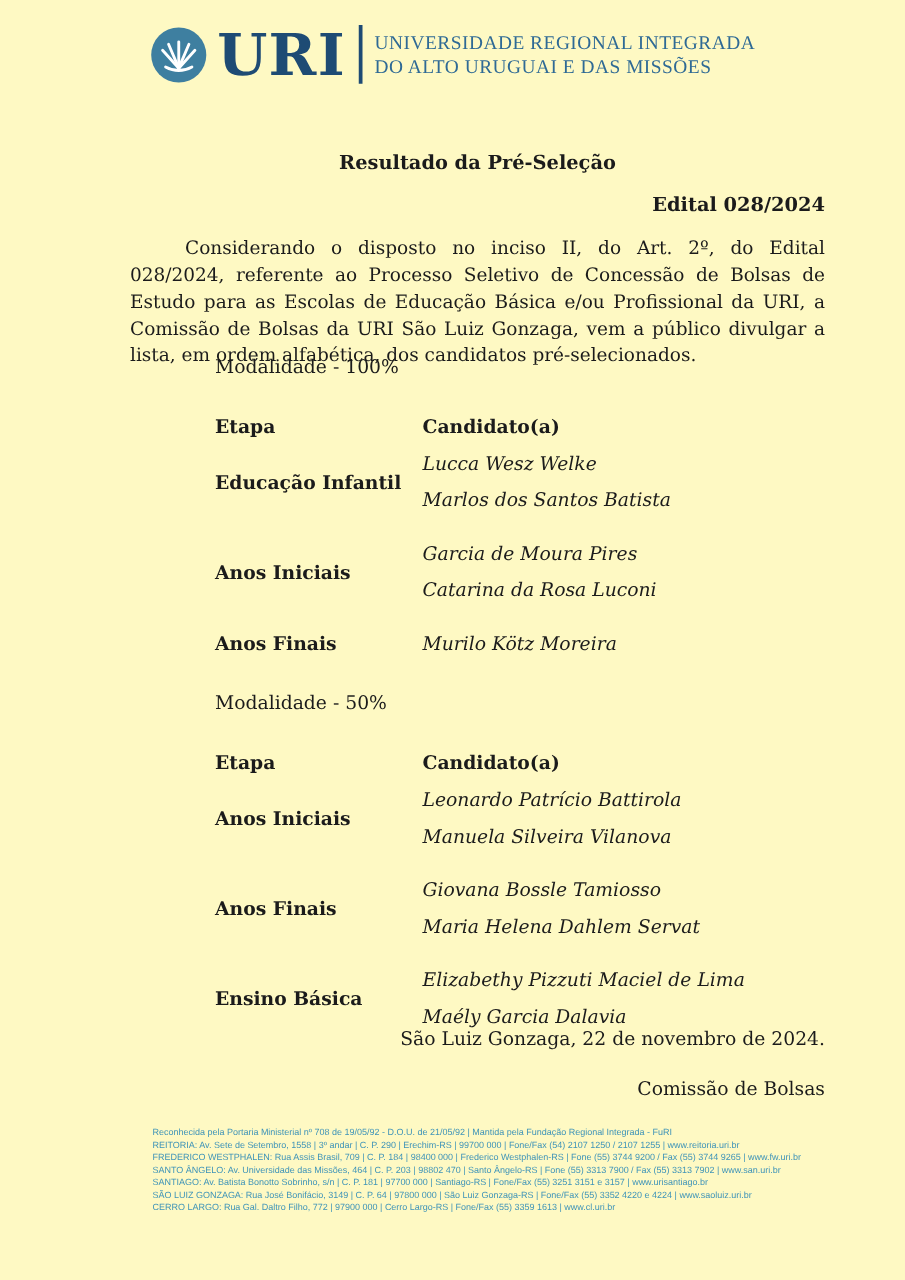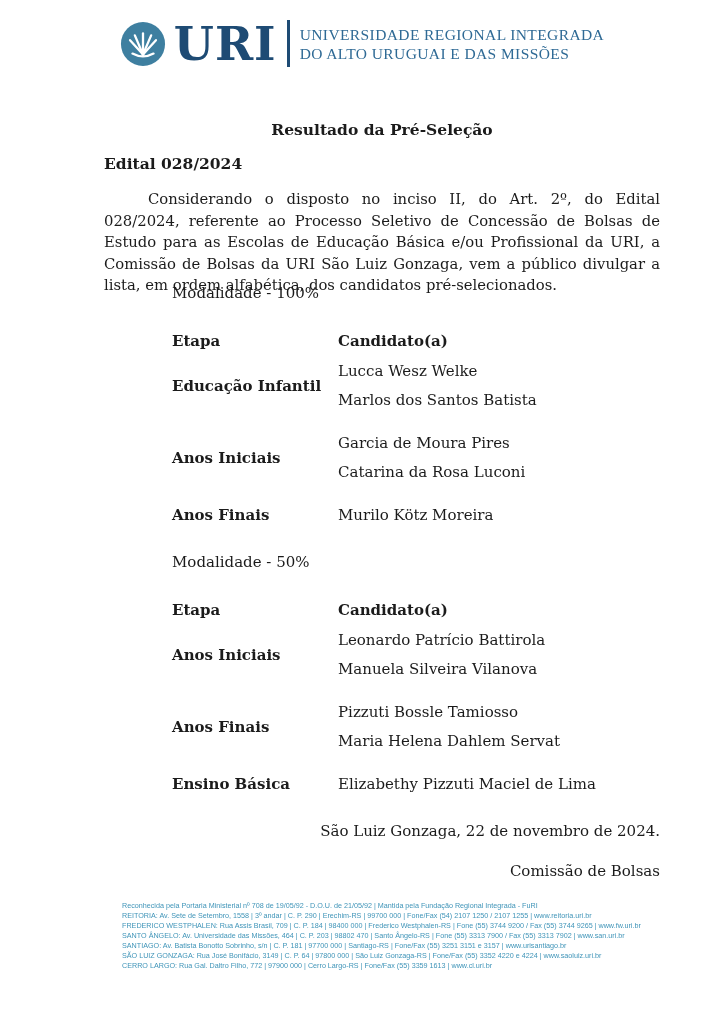--- a/index.html
+++ b/index.html
@@ -1,19 +1,19 @@
 <!DOCTYPE html>
 <html><head>
 <meta charset="utf-8">
 <style>
   html,body{margin:0;padding:0;background:#e8e8e8;}
   .page{
     position:relative;
     width:724px;height:1024px;
-    background:#ffffff;
+    background:#fef9c3;
     font-family:"DejaVu Serif","Liberation Serif",serif;
     color:#1b1b1b;
     overflow:hidden;
     margin:0 auto;
   }
   
   .logo-wrap{
     position:absolute;top:20px;left:0;width:100%;
     display:flex;justify-content:center;align-items:center;
   }
@@ -25,37 +25,37 @@
   }
   .logo-divider{width:3px;height:47px;background:#1e4b74;margin:0 10px 0 10px;}
   .logo-text{display:flex;flex-direction:column;justify-content:center;}
   .logo-text div{
     font-family:"Liberation Serif","DejaVu Serif",serif;
     font-size:15.5px;line-height:19px;color:#2f6a95;letter-spacing:.4px;
   }
   
   .content-col{position:absolute;left:104px;width:556px;}
   .doc-title{top:120px;text-align:center;font-weight:bold;font-size:15.5px;}
-  .doc-subtitle{top:154px;text-align:left;font-weight:bold;font-size:15.5px;}
+  .doc-subtitle{top:154px;text-align:right;font-weight:bold;font-size:15.5px;}
   
   .intro{
     top:188px;
     font-size:14.8px;line-height:21.5px;
     text-align:justify;text-indent:44px;
   }
   
   .table-wrap{position:absolute;left:172px;top:283px;width:488px;font-size:15px;}
   .modalidade{font-weight:normal;line-height:21px;margin-bottom:9px;}
   .modalidade.second{margin-top:22px;}
   .cols-header{display:flex;line-height:21px;margin-bottom:5px;font-weight:bold;margin-top:27px;}
   .col-etapa{width:166px;flex:0 0 auto;}
   .col-cand{flex:1;}
   .group{display:flex;margin-bottom:14px;}
   .group .col-etapa{font-weight:bold;display:flex;align-items:center;line-height:21px;}
-  .cand-line{line-height:29px;}
+  .cand-line{line-height:29px;font-style:italic;}
   
   .dateline{position:absolute;right:64px;top:822px;font-size:15px;text-align:right;}
   .signature{position:absolute;right:64px;top:862px;font-size:15px;text-align:right;}
   
   .footer{
     position:absolute;left:122px;top:901px;width:582px;
     font-family:"Liberation Sans","DejaVu Sans",sans-serif;
     font-size:7.2px;line-height:10px;color:#3f94b8;
     white-space:nowrap;
   }
@@ -133,29 +133,30 @@
       <div class="col-etapa">Anos Iniciais</div>
       <div class="col-cand">
         <div class="cand-line">Leonardo Patrício Battirola</div>
         <div class="cand-line">Manuela Silveira Vilanova</div>
       </div>
     </div>
 
     <div class="group">
       <div class="col-etapa">Anos Finais</div>
       <div class="col-cand">
-        <div class="cand-line">Pizzuti Bossle Tamiosso</div>
+        <div class="cand-line">Giovana Bossle Tamiosso</div>
         <div class="cand-line">Maria Helena Dahlem Servat</div>
       </div>
     </div>
 
     <div class="group">
       <div class="col-etapa">Ensino Básica</div>
       <div class="col-cand">
         <div class="cand-line">Elizabethy Pizzuti Maciel de Lima</div>
+        <div class="cand-line">Maély Garcia Dalavia</div>
       </div>
     </div>
 
   </div>
 
   <div class="dateline">São Luiz Gonzaga, 22 de novembro de 2024.</div>
   <div class="signature">Comissão de Bolsas</div>
 
   <div class="footer">
     <div>Reconhecida pela Portaria Ministerial nº 708 de 19/05/92 - D.O.U. de 21/05/92  |  Mantida pela Fundação Regional Integrada - FuRI</div>

